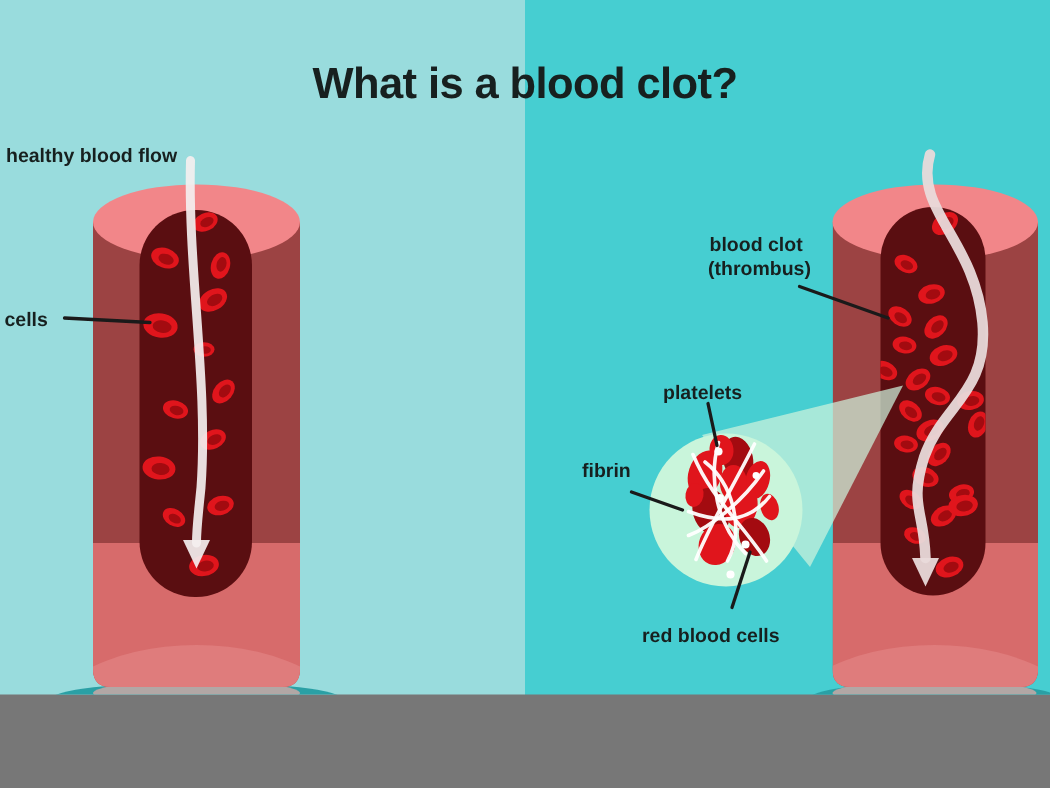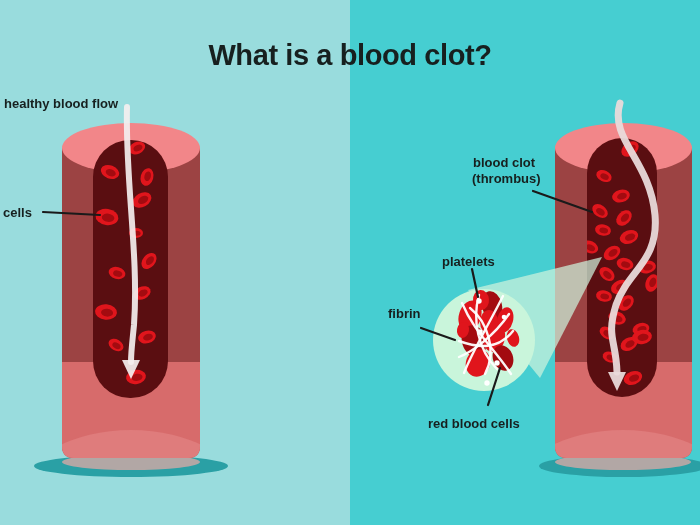--- a/index.html
+++ b/index.html
@@ -1,16 +1,16 @@
 <!DOCTYPE html>
 <html style="--bg-left: #99dcdd; --bg-right: #46ced1; --text-dark: #17201f; --vessel-wall: #9c4343; --vessel-top: #f28689; --vessel-lumen: #5a0e11; --vessel-bottom: #d76b6b; --vessel-bottom-light: #df7c7c; --cell-red: #e0151c; --cell-inner: #a30b10; --ground-shadow: #2aa0a5; --cylinder-base: #b2a7a5; --arrow-left: #f4efef; --arrow-right: #e9dada; --beam: #cdf2dc; --magnifier: #c9f5db; --fibrin: #ffffff; --leader-line: #1a1a1a;"><head>
 <meta charset="utf-8">
 <style>
   html,body{margin:0;padding:0;background:#777;}
-  #stage{position:relative;width:700px;height:525px;overflow:hidden;
+  #stage{position:relative;width:700px;height:463px;overflow:hidden;
          font-family:"Liberation Sans","DejaVu Sans",sans-serif;}
   svg{display:block}
   .bg-left{fill:var(--bg-left,#99dcdd)}
   .bg-right{fill:var(--bg-right,#46ced1)}
   .title-text{font:700 29px "Liberation Sans","DejaVu Sans",sans-serif;
               fill:var(--text-dark,#17201f);letter-spacing:-0.4px}
   .label{font:700 13px "Liberation Sans","DejaVu Sans",sans-serif;
          fill:var(--text-dark,#17201f)}
   .wall{fill:var(--vessel-wall,#9c4343)}
   .vtop{fill:var(--vessel-top,#f28689)}

